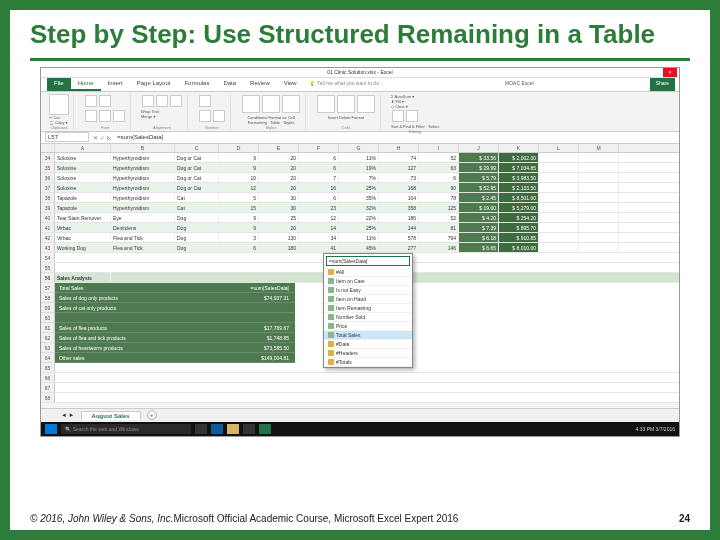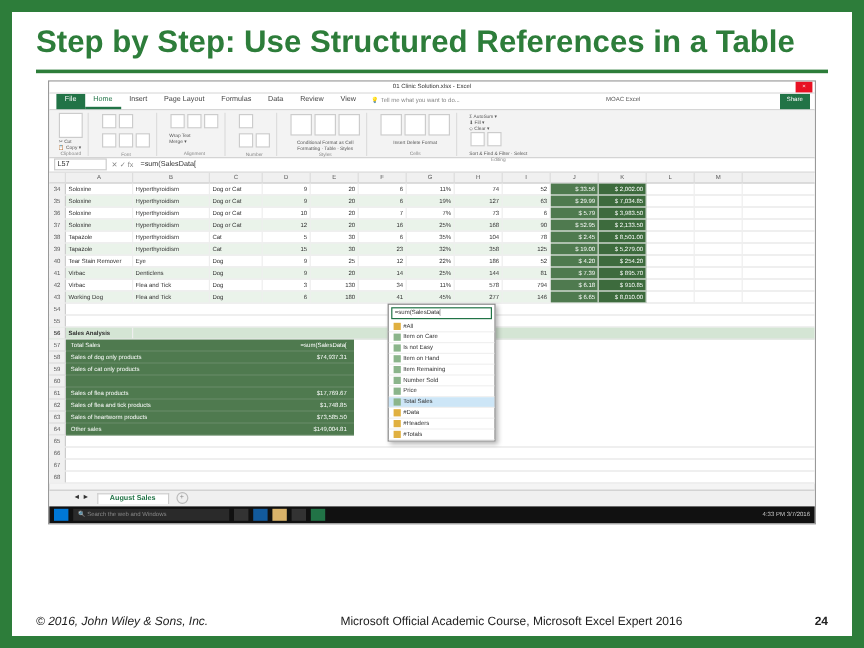--- a/index.html
+++ b/index.html
@@ -59,27 +59,27 @@
   .ss-tabs { position:absolute; left:0; right:0; bottom:14px; height:14px; background:#f0f0f0; border-top:1px solid #ccc; display:flex; align-items:center; padding-left:20px; gap:6px; font-size:6px; }
   .ss-tabs .sheet { background:#fff; border:1px solid #ccc; border-bottom:none; padding:1px 10px; color:#217346; font-weight:bold; }
   .ss-tabs .plus { width:10px; height:10px; border:1px solid #bbb; border-radius:50%; text-align:center; line-height:8px; color:#888; }
   .taskbar { position:absolute; left:0; right:0; bottom:0; height:14px; background:#111; display:flex; align-items:center; padding:0 4px; gap:4px; }
   .taskbar .tbico { width:12px; height:10px; background:#333; }
   .taskbar .tbsearch { flex:0 0 130px; height:10px; background:#2a2a2a; color:#888; font-size:5px; padding:0 4px; line-height:10px; }
   .taskbar .tbico.excel { background:#217346; }
   .taskbar .clock { margin-left:auto; color:#ccc; font-size:5px; text-align:right; line-height:6px; }
   .footer { position:absolute; left:20px; right:20px; bottom:6px; display:flex; align-items:center; font-size:10px; color:#222; }
   .footer .cpr { flex:0 0 auto;font-style:italic; }
-  .footer .mid { flex:1; text-align:center; }
+  .footer .mid { flex:1; }
   .footer .pg { flex:0 0 auto;font-weight:bold; }
 </style>
 </head>
 <body>
 
-<div class="slide-title">Step by Step: Use Structured References in a Table</div>
+<div class="slide-title">Step by Step: Use Structured Remaining in a Table</div>
 <hr class="title-rule">
 
 <div class="screenshot">
   <div class="ss-titlebar">
     <span>01 Clinic Solution.xlsx - Excel</span>
     <div class="close">×</div>
   </div>
 
   <div class="ss-ribbon">
     <div class="tab file">File</div>

